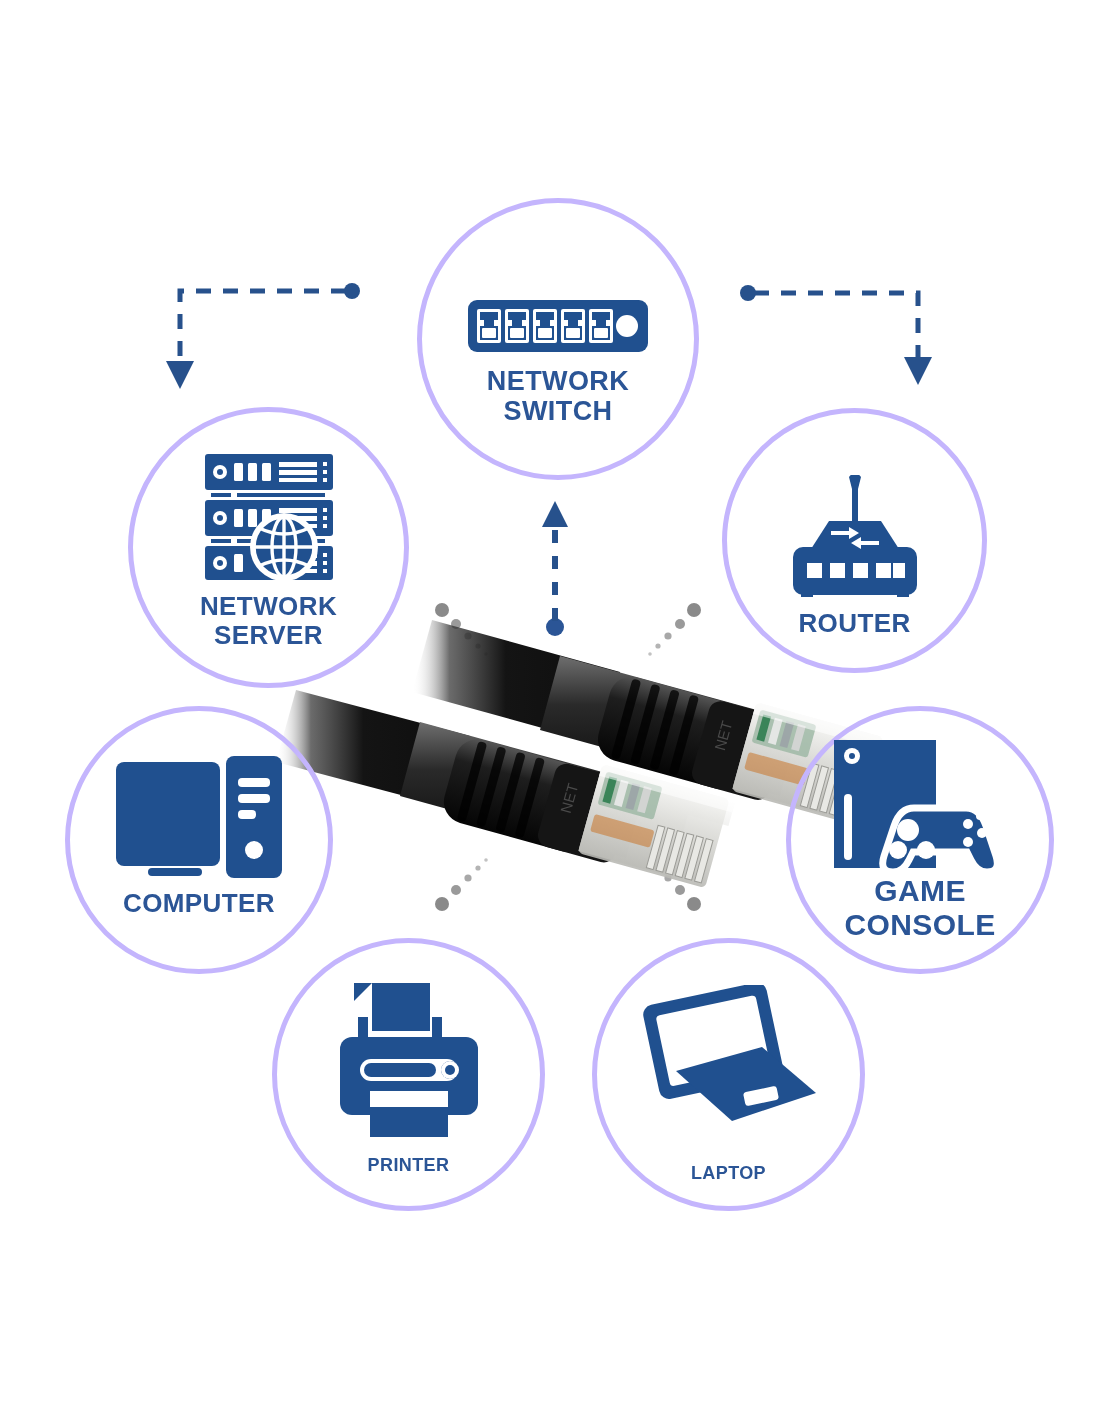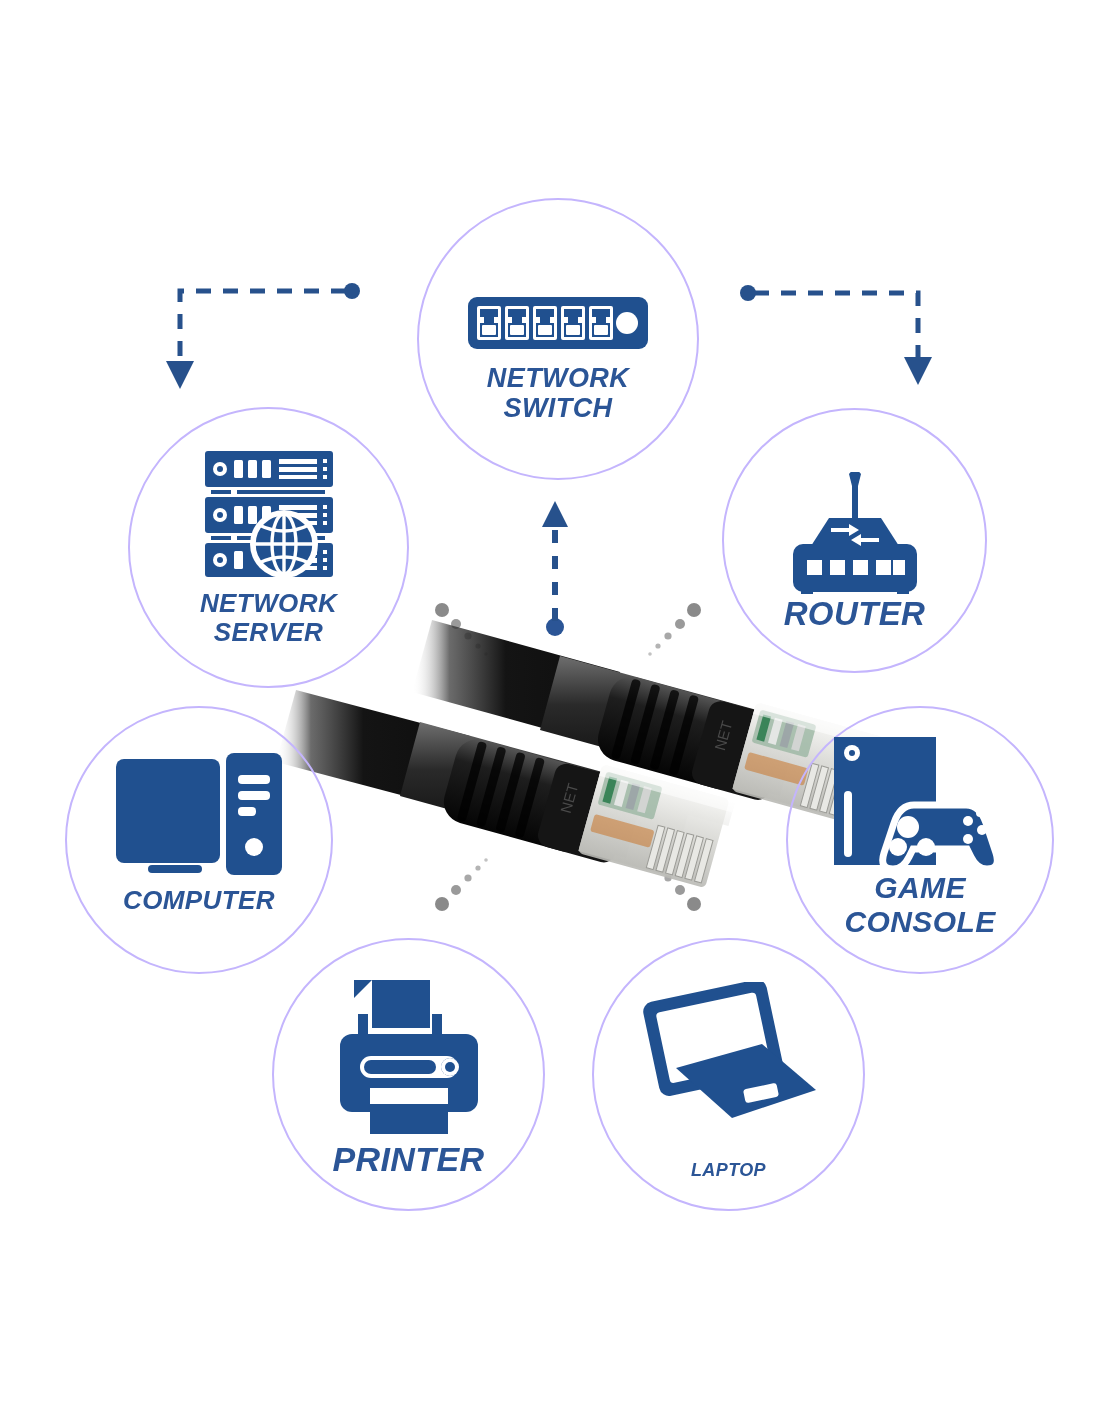--- a/index.html
+++ b/index.html
@@ -17,28 +17,27 @@
     width: 1100px;
     height: 1422px;
     background: #ffffff;
     overflow: hidden;
   }
 
   
   .node {
     position: absolute;
     border-radius: 50%;
-    border: 2px solid #c4b5fd;
+    border: 5px solid #c4b5fd;
     background: transparent;
     box-sizing: border-box;
     display: flex;
     flex-direction: column;
     align-items: center;
     justify-content: flex-start;
-    font-style: italic;
   }
   .node-icon {
     position: absolute;
     left: 0; right: 0;
     display: flex;
     align-items: center;
     justify-content: center;
     pointer-events: none;
   }
   .node-label {
@@ -57,33 +56,33 @@
   .n-switch   { left: 417px; top: 198px;  width: 282px; height: 282px; }
   .n-switch   .node-icon  { top: 96px;  }
   .n-switch   .node-label { top: 163px; font-size: 27px; }
 
   .n-server   { left: 128px; top: 407px;  width: 281px; height: 281px; }
   .n-server   .node-icon  { top: 40px;  }
   .n-server   .node-label { top: 180px; font-size: 26px; }
 
   .n-router   { left: 722px; top: 408px;  width: 265px; height: 265px; }
   .n-router   .node-icon  { top: 62px;  }
-  .n-router   .node-label { top: 186px; font-size: 33px; }
+  .n-router   .node-label { top: 196px; font-size: 26px; }
 
   .n-computer { left: 65px;  top: 706px;  width: 268px; height: 268px; }
   .n-computer .node-icon  { top: 45px;  }
   .n-computer .node-label { top: 178px; font-size: 26px; }
 
   .n-console  { left: 786px; top: 706px;  width: 268px; height: 268px; }
   .n-console  .node-icon  { top: 27px;  }
   .n-console  .node-label { top: 163px; font-size: 30px; }
 
   .n-printer  { left: 272px; top: 938px;  width: 273px; height: 273px; }
   .n-printer  .node-icon  { top: 38px;  }
-  .n-printer  .node-label { top: 200px; font-size: 34px; }
+  .n-printer  .node-label { top: 212px; font-size: 18px; }
 
   .n-laptop   { left: 592px; top: 938px;  width: 273px; height: 273px; }
   .n-laptop   .node-icon  { top: 42px;  }
   .n-laptop   .node-label { top: 220px; font-size: 18px; }
 
   
   .connector {
     position: absolute;
     pointer-events: none;
   }

